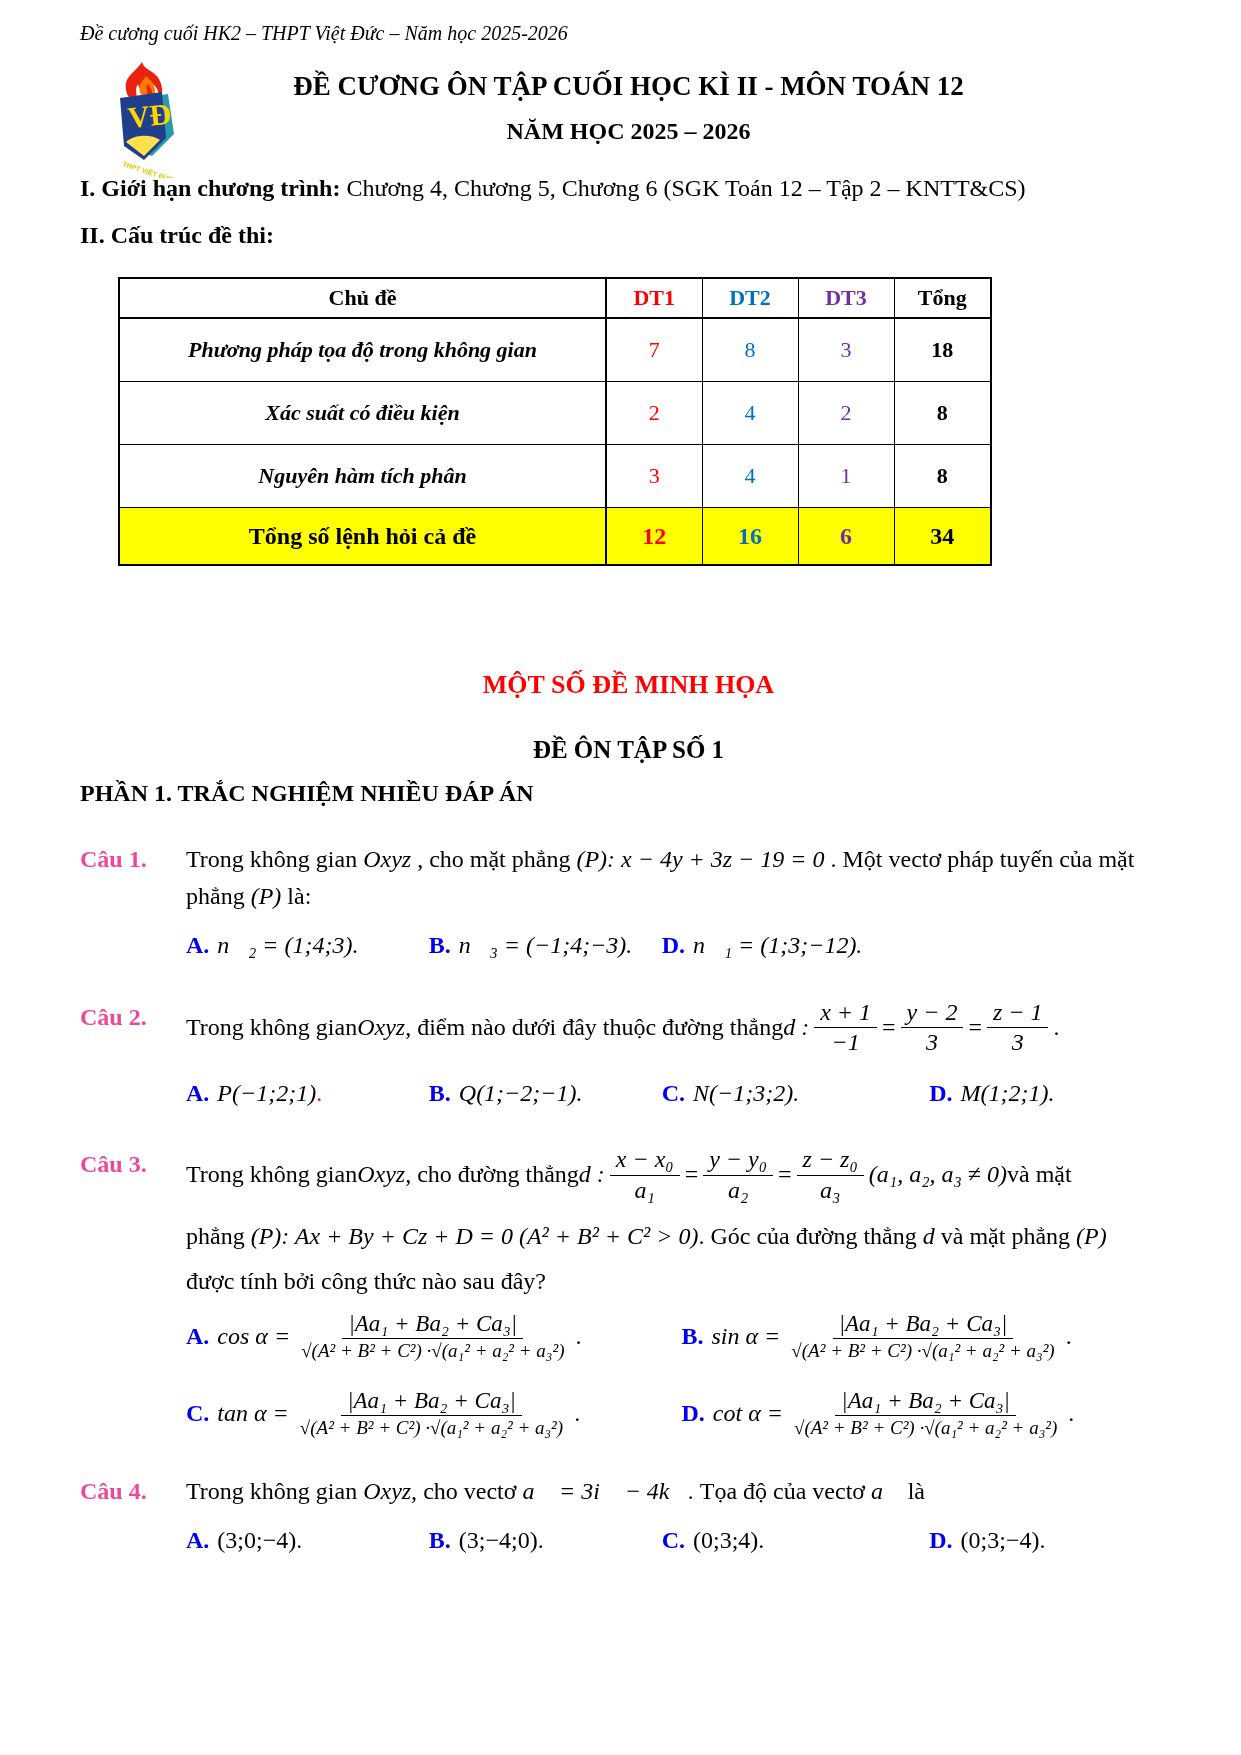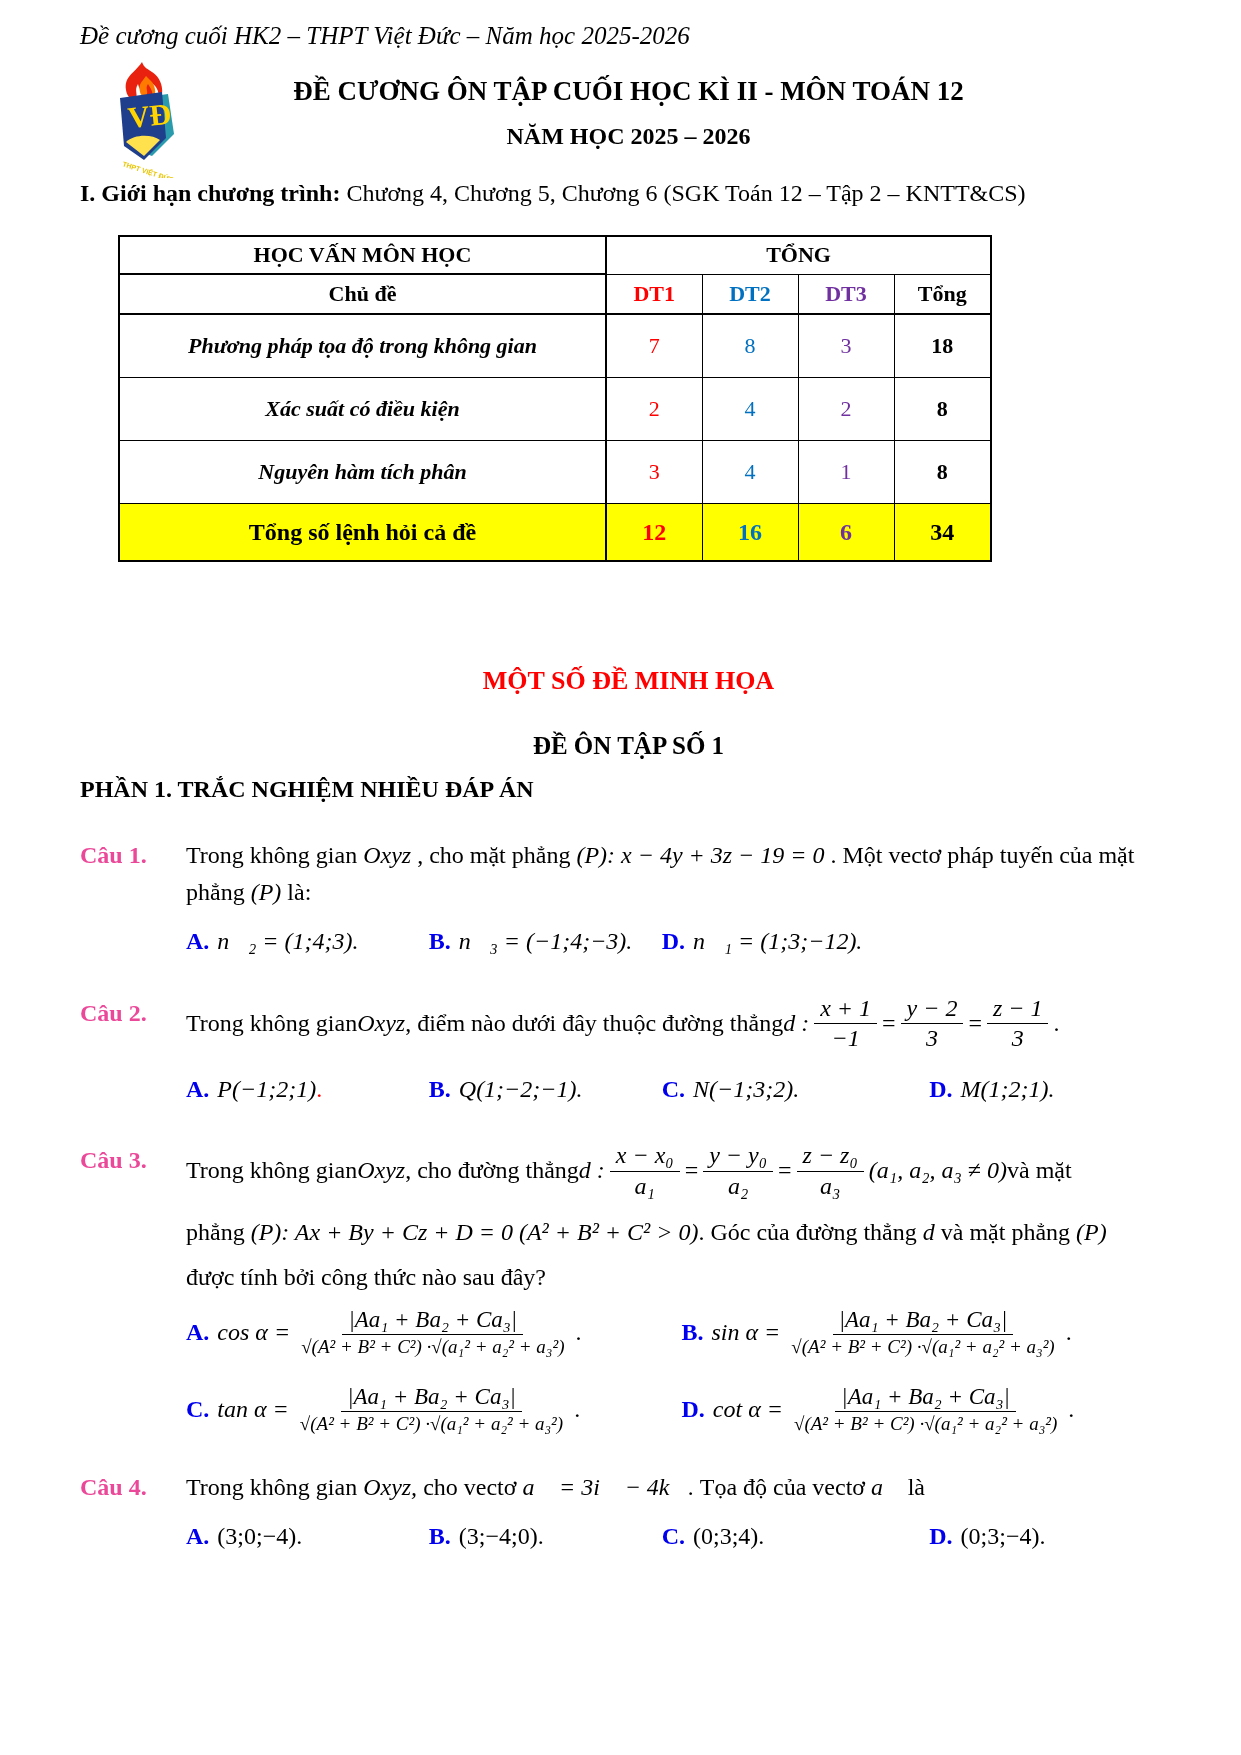--- a/index.html
+++ b/index.html
@@ -8,21 +8,21 @@
     width:1241px;height:1755px;
     background:#ffffff;
     font-family:"Liberation Serif","DejaVu Serif",serif;
     color:#000;
     box-sizing:border-box;
     padding:22px 64px 40px 80px;
     overflow:hidden;
   }
   .it{font-style:italic;}
   .b{font-weight:bold;}
-  .header-note{font-style:italic;font-size:25px;}
+  .header-note{font-style:italic;font-size:20px;}
   .logo{position:absolute;left:96px;top:60px;width:96px;height:118px;}
   .title-wrap{text-align:center;margin-top:26px;font-size:27px;font-weight:bold;}
   .subtitle-wrap{text-align:center;margin-top:16px;font-size:24px;font-weight:bold;}
   .scope-line{margin-top:30px;font-size:24px;}
   .structure-line{margin-top:20px;font-size:24px;font-weight:bold;}
 
   table.struct{
     border-collapse:collapse;
     margin:28px 0 0 38px;
     width:872px;
@@ -88,34 +88,31 @@
     </svg>
   </div>
 
   <div class="title-wrap">ĐỀ CƯƠNG ÔN TẬP CUỐI HỌC KÌ II - MÔN TOÁN 12</div>
   <div class="subtitle-wrap">NĂM HỌC 2025 – 2026</div>
 
   <div class="scope-line">
     <span class="b">I. Giới hạn chương trình:</span><span> Chương 4, Chương 5, Chương 6 (SGK Toán 12 – Tập 2 – KNTT&amp;CS)</span>
   </div>
 
+  <div class="structure-line">II. Cấu trúc đề thi:</div>
 
   <table class="struct">
     <colgroup>
       <col style="width:487px">
         <col style="width:96px">
         <col style="width:96px">
         <col style="width:96px">
         <col style="width:97px">
     </colgroup>
     <tbody>
-        <tr>
-      <th class="grp thick-b">HỌC VẤN MÔN HỌC</th>
-      <th class="grp thick-l" colspan="4">TỔNG</th>
-    </tr>
     <tr>
       <th class="sub thick-b">Chủ đề</th>
       <th class="sub thick-l thick-b c-dt1">DT1</th>
       <th class="sub thick-b c-dt2">DT2</th>
       <th class="sub thick-b c-dt3">DT3</th>
       <th class="sub thick-b">Tổng</th>
     </tr>
     <tr class="datarow">
       <td class="label-cell">Phương pháp tọa độ trong không gian</td>
       <td class="thick-l c-dt1">7</td>

